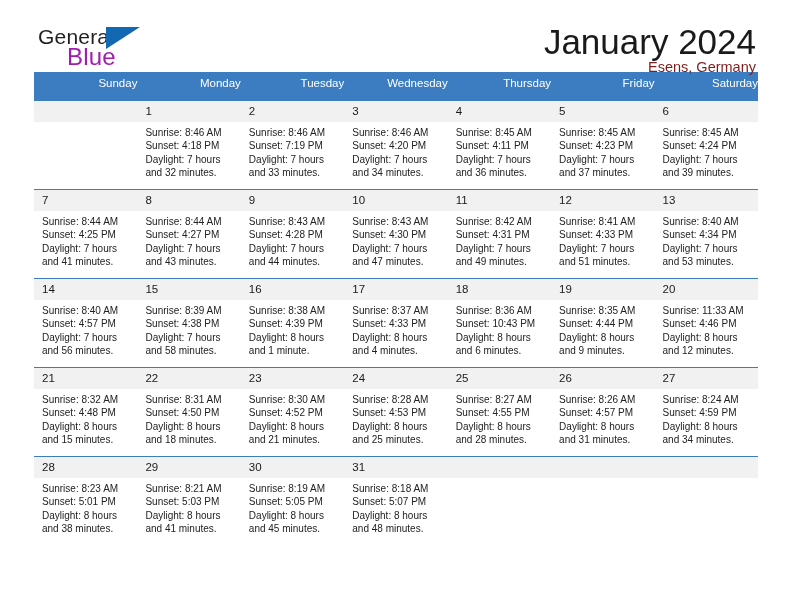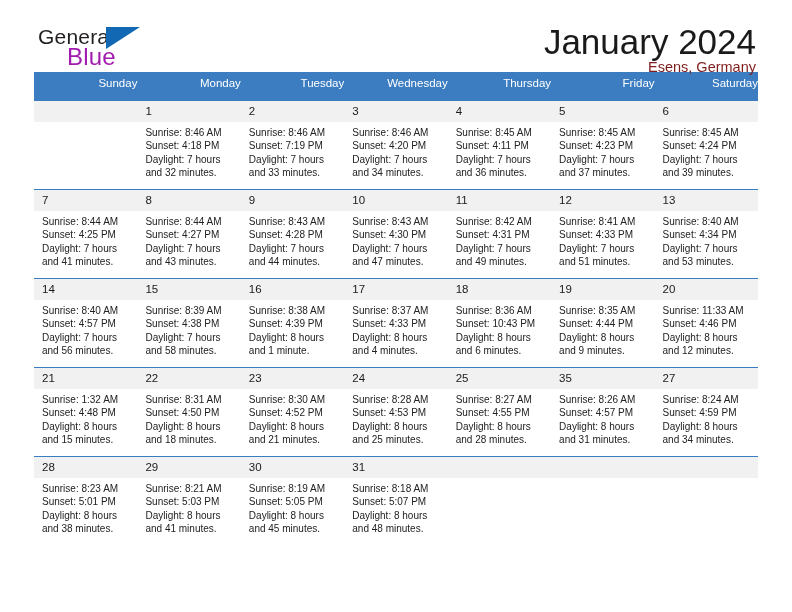--- a/index.html
+++ b/index.html
@@ -393,21 +393,21 @@
                 <div>and 12 minutes.</div>
               </div>
             </div>
           </td>
         </tr>
         <tr>
           <td>
             <div class="daycell">
               <div class="daynum">21</div>
               <div class="details">
-                <div>Sunrise: 1:32 AM</div>
+                <div>Sunrise: 8:32 AM</div>
                 <div>Sunset: 4:48 PM</div>
                 <div>Daylight: 8 hours</div>
                 <div>and 15 minutes.</div>
               </div>
             </div>
           </td>
           <td>
             <div class="daycell">
               <div class="daynum">22</div>
               <div class="details">
@@ -446,21 +446,21 @@
               <div class="details">
                 <div>Sunrise: 8:27 AM</div>
                 <div>Sunset: 4:55 PM</div>
                 <div>Daylight: 8 hours</div>
                 <div>and 28 minutes.</div>
               </div>
             </div>
           </td>
           <td>
             <div class="daycell">
-              <div class="daynum">35</div>
+              <div class="daynum">26</div>
               <div class="details">
                 <div>Sunrise: 8:26 AM</div>
                 <div>Sunset: 4:57 PM</div>
                 <div>Daylight: 8 hours</div>
                 <div>and 31 minutes.</div>
               </div>
             </div>
           </td>
           <td>
             <div class="daycell">

